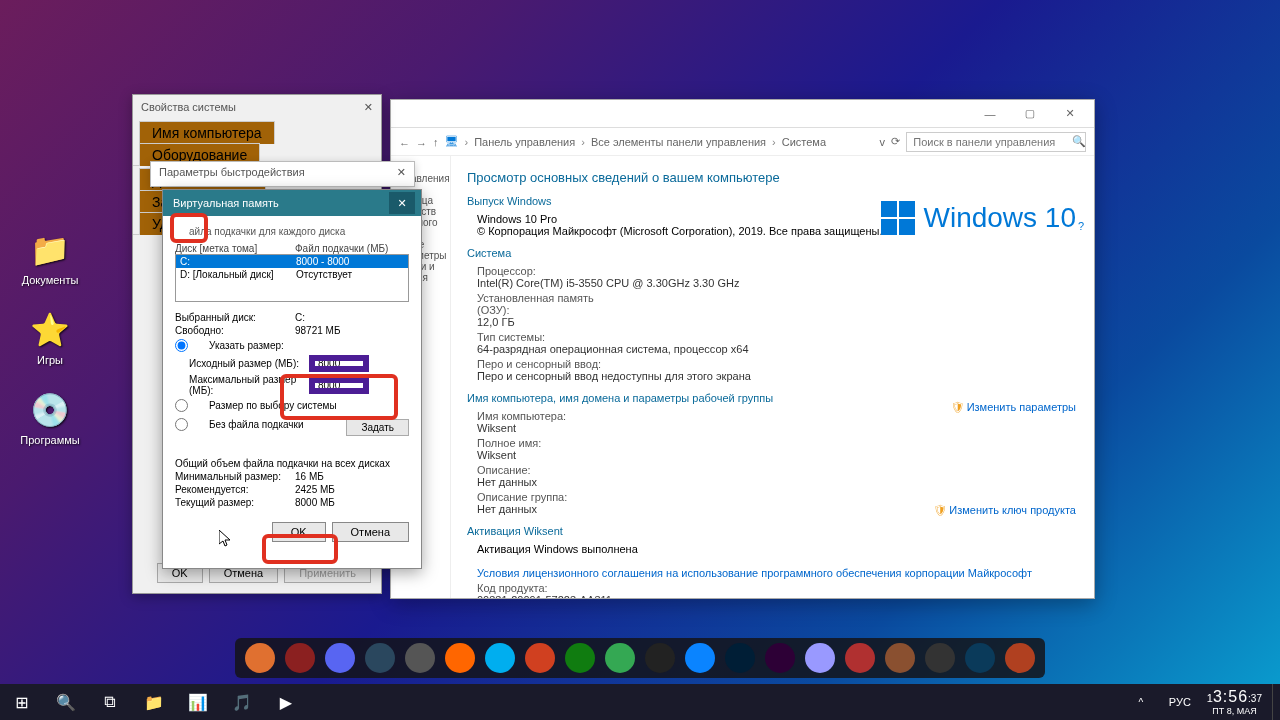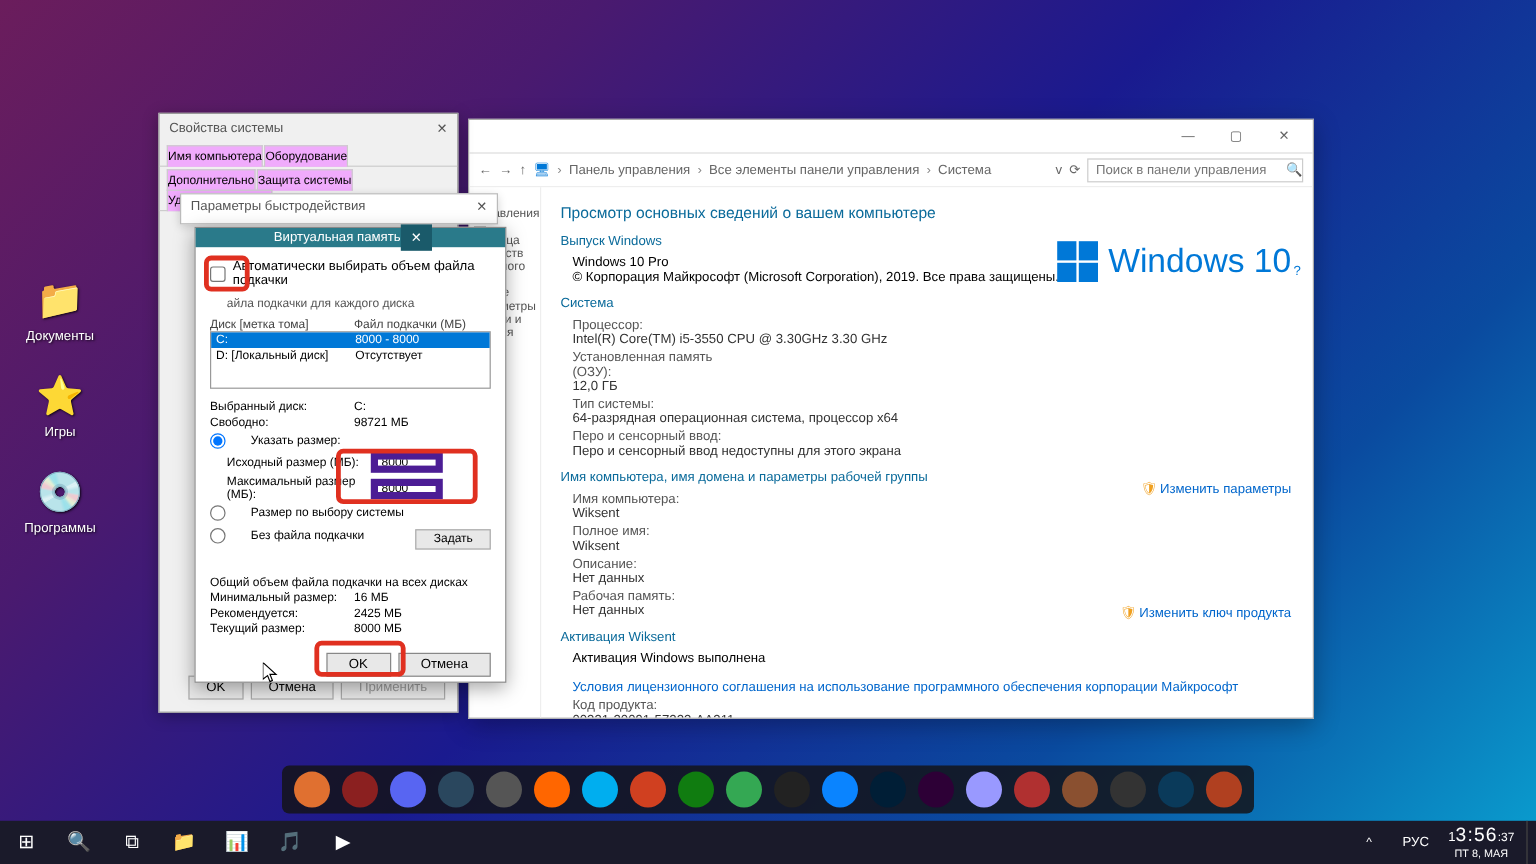--- a/index.html
+++ b/index.html
@@ -25,28 +25,28 @@
 .sw-row .lbl { width: 140px; color: #555; }
 .sw-row .val { color: #333; }
 .sw-link { color: #0066cc; cursor: pointer; }
 .shield { color: #f0a020; margin-right: 2px; }
 .help-icon { position: absolute; right: 10px; top: 64px; color: #0078d7; cursor: pointer; }
 .change-link { position: absolute; right: 18px; font-size: 11px; color: #0066cc; cursor: pointer; }
 
 .props-window { position: absolute; left: 132px; top: 94px; width: 250px; height: 500px; background: #f0f0f0; border: 1px solid #999; box-shadow: 0 3px 12px rgba(0,0,0,.3); font-size: 11px; }
 .props-title { height: 24px; padding: 4px 8px; color: #555; display: flex; justify-content: space-between; align-items: center; }
 .props-tabs { display: flex; flex-wrap: wrap; border-bottom: 1px solid #ccc; padding: 2px 6px 0; }
-.props-tab { padding: 3px 0; font-size: 10px; border: 1px solid #ccc; border-bottom: none; background: #f0abfc; margin-right: 1px; margin-bottom: -1px; cursor: pointer; }
+.props-tab { padding: 3px 12px; font-size: 14px; border: 1px solid #ccc; border-bottom: none; background: #a16207; margin-right: 1px; margin-bottom: -1px; cursor: pointer; }
 .props-btns { position: absolute; bottom: 10px; right: 10px; display: flex; gap: 6px; }
 .props-btns button { padding: 3px 14px; font-size: 11px; border: 1px solid #aaa; background: #e8e8e8; cursor: pointer; }
 
 .perf-window { position: absolute; left: 150px; top: 161px; width: 265px; height: 26px; background: #fff; border: 1px solid #bbb; font-size: 11px; box-shadow: 0 2px 8px rgba(0,0,0,.2); padding: 4px 8px; color: #555; display: flex; justify-content: space-between; }
 
 .vm-window { position: absolute; left: 162px; top: 189px; width: 260px; height: 380px; background: #fff; border: 1px solid #888; box-shadow: 0 4px 15px rgba(0,0,0,.35); font-size: 11px; }
-.vm-title { height: 16px; background: #2a7a8a; color: #fff; display: flex; align-items: center; justify-content: center; padding: 0 6px 0 10px; font-size: 11px; }
+.vm-title { height: 26px; background: #2a7a8a; color: #fff; display: flex; align-items: center; justify-content: space-between; padding: 0 6px 0 10px; font-size: 11px; }
 .vm-title .close { width: 26px; height: 22px; background: #1a5a6a; display: flex; align-items: center; justify-content: center; cursor: pointer; }
 .vm-body { padding: 10px 12px; }
 .vm-check { display: flex; align-items: center; gap: 6px; margin-bottom: 8px; position: relative; }
 .vm-check input { width: 13px; height: 13px; }
 .vm-list-hdr { display: flex; font-size: 10px; color: #444; margin-top: 6px; }
 .vm-list-hdr span:first-child { width: 120px; }
 .vm-list { border: 1px solid #999; height: 48px; background: #fff; font-size: 10px; }
 .vm-list-row { display: flex; padding: 1px 4px; }
 .vm-list-row.sel { background: #0078d7; color: #fff; }
 .vm-list-row span:first-child { width: 116px; }
@@ -170,21 +170,21 @@
           </div>
         <div class="sw-row">
             <span class="lbl">Полное имя:</span>
             <span class="val">Wiksent</span>
           </div>
         <div class="sw-row">
             <span class="lbl">Описание:</span>
             <span class="val">Нет данных</span>
           </div>
         <div class="sw-row">
-            <span class="lbl">Рабочая память:</span>
+            <span class="lbl">Описание группа:</span>
             <span class="val">Нет данных</span>
           </div>
       </div>
       <h4>Активация Wiksent</h4>
       <div style="padding-left:10px">
         <div class="sw-row"><span>Активация Windows выполнена</span>&nbsp;&nbsp;<span class="sw-link">Условия лицензионного соглашения на использование программного обеспечения корпорации Майкрософт</span></div>
         <div class="sw-row">
             <span class="lbl">Код продукта:</span>
             <span class="val">00331-20091-57223-AA311</span>
           </div>
@@ -219,24 +219,20 @@
   <span>Параметры быстродействия</span>
   <span style="cursor:pointer">✕</span>
 </div>
 
 <div class="vm-window">
   <div class="vm-title">
     <span>Виртуальная память</span>
     <div class="close">✕</div>
   </div>
   <div class="vm-body">
-    <div class="vm-check">
-      <input type="checkbox" style="">
-      <span>Автоматически выбирать объем файла подкачки</span>
-    </div>
     <div style="font-size:10px;color:#555;padding-left:14px">айла подкачки для каждого диска</div>
     <div class="vm-list-hdr">
         <span>Диск [метка тома]</span>
         <span>Файл подкачки (МБ)</span>
       </div>
     <div class="vm-list">
       <div class="vm-list-row sel">
           <span>C:</span>
           <span>8000 - 8000</span>
         </div>

